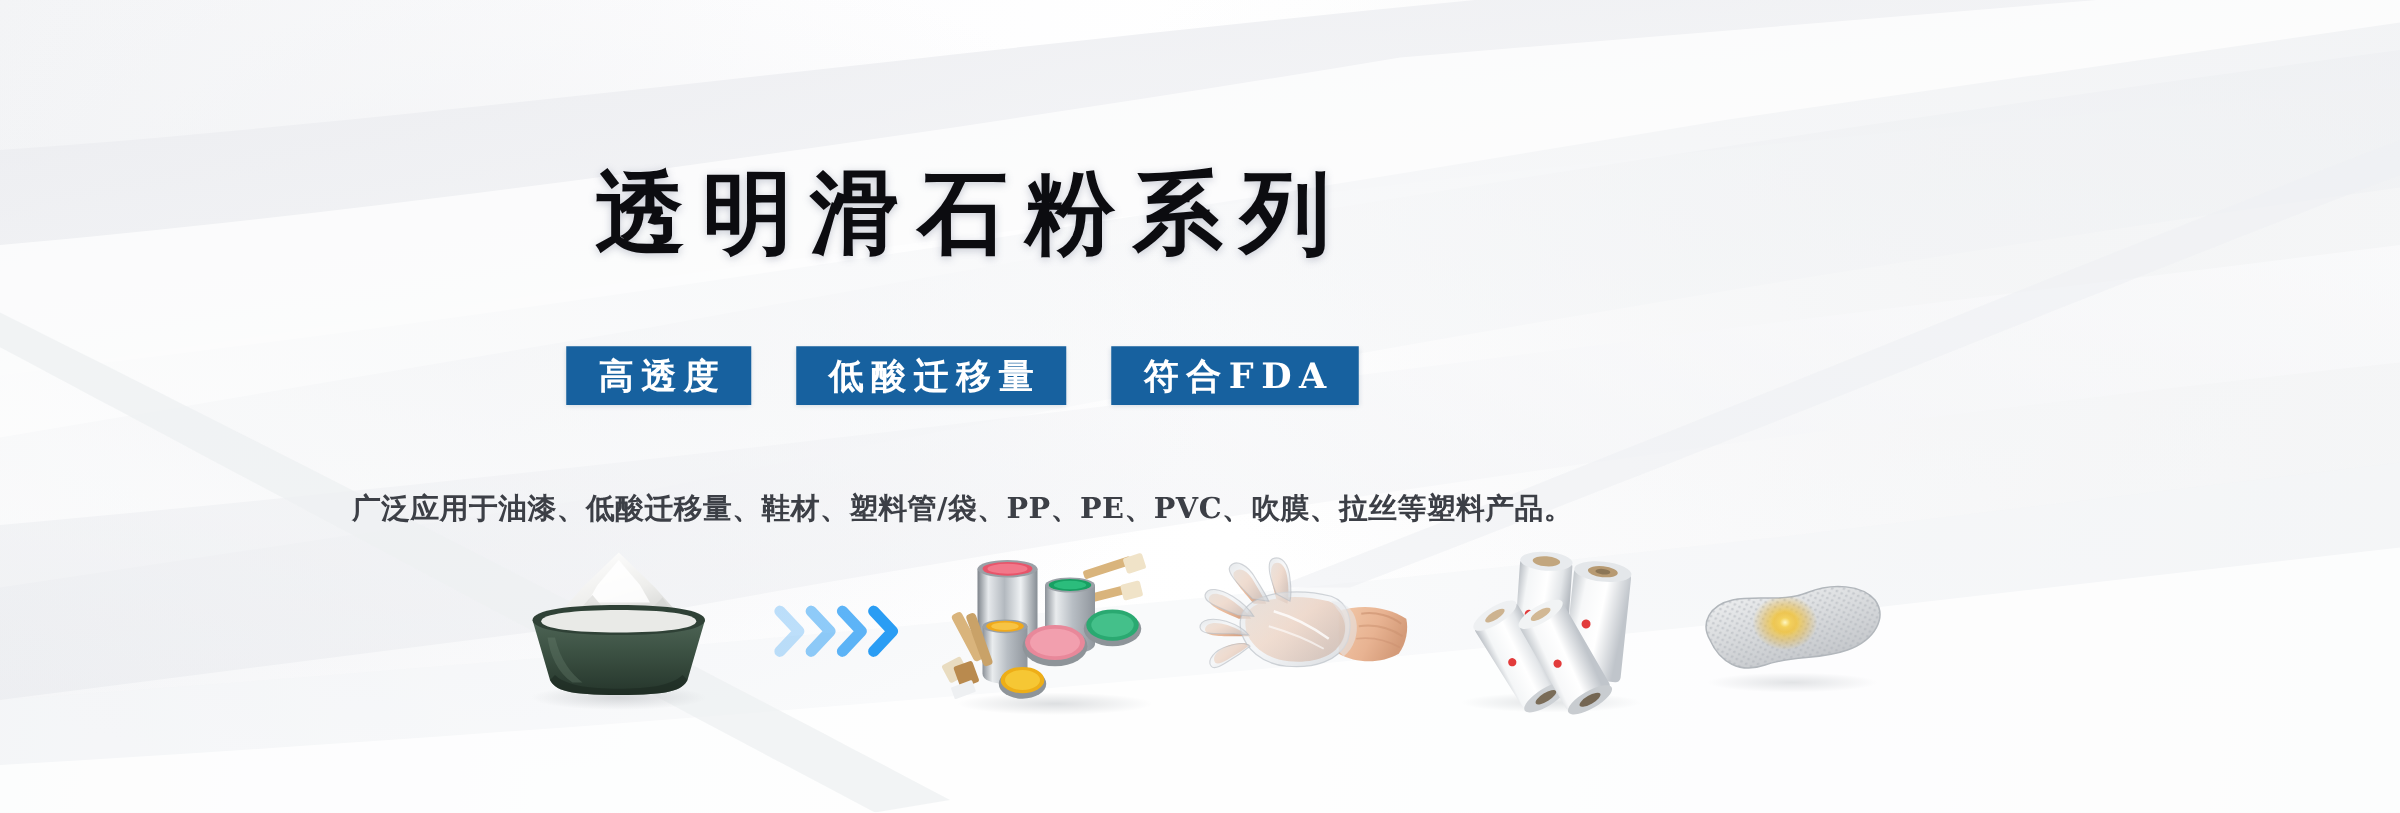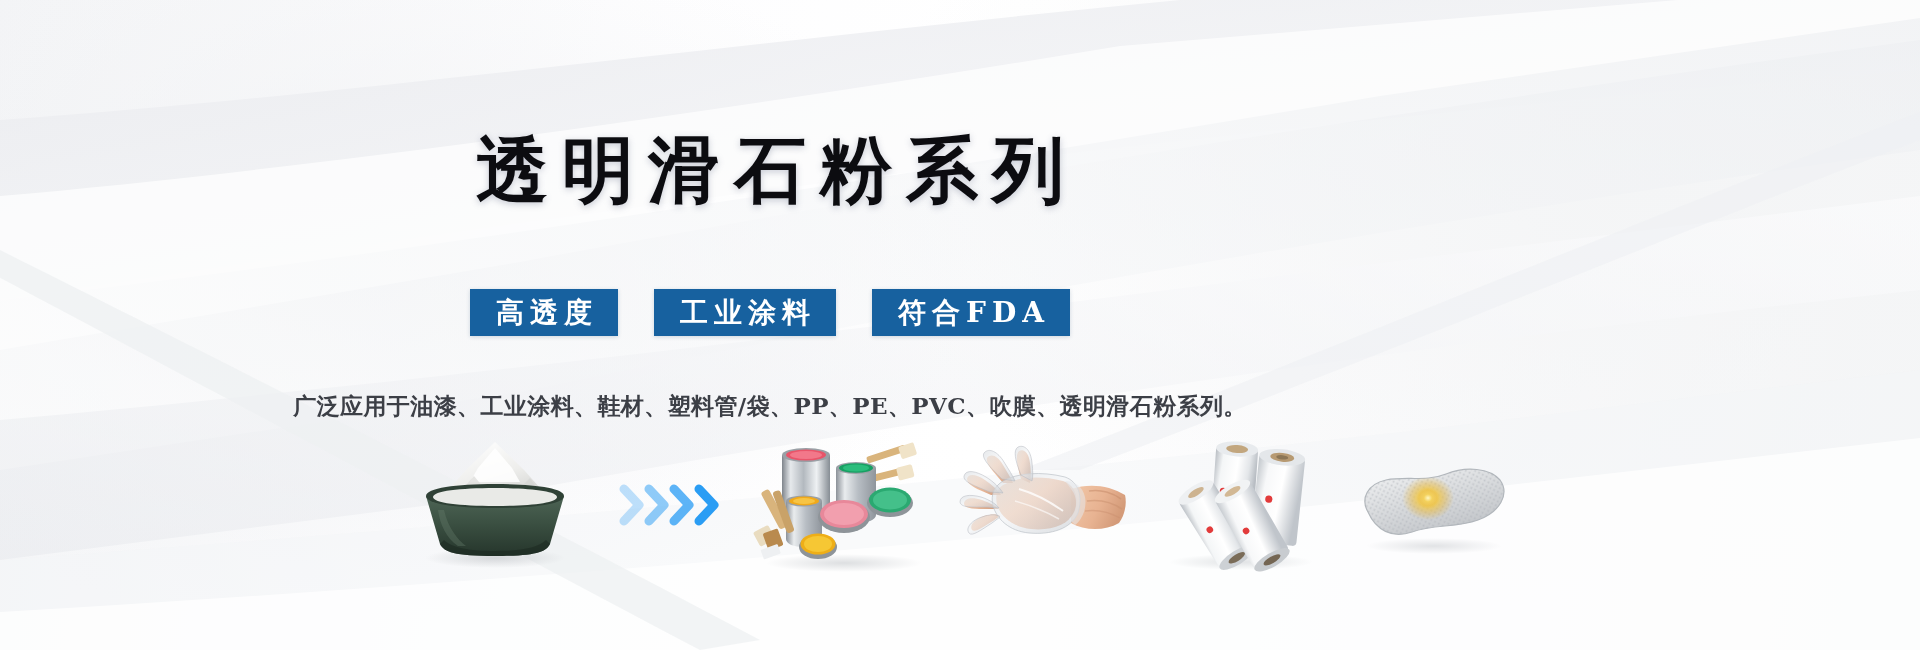--- a/index.html
+++ b/index.html
@@ -56,21 +56,20 @@
   
   .badges {
     position: absolute;
     left: 0;
     top: 277px;
     width: 1540px;
     display: flex;
     justify-content: center;
     align-items: flex-start;
     gap: 36px;
-    margin-top: 12px;
   }
   .badge {
     display: inline-flex;
     align-items: center;
     justify-content: center;
     height: 47px;
     padding: 0 20px;
     background: #17619f;
     color: #ffffff;
     font-family: "DejaVu Serif", "Liberation Serif", serif;
@@ -167,26 +166,26 @@
     <path d="M-40,230 C120,310 420,460 760,640 L700,650 C360,470 80,320 -60,246 Z" fill="#eef0f2" opacity="0.75"></path>
     <path d="M1920,112 C1700,196 1380,330 1020,470 L1080,470 C1420,340 1740,208 1920,140 Z" fill="#eff0f3" opacity="0.6"></path>
   </svg>
 
   <div class="title-wrap">
     <h1 class="main-title">透明滑石粉系列</h1>
   </div>
 
   <div class="badges">
     <span class="badge">高透度</span>
-    <span class="badge">工业涂料</span>
+    <span class="badge">低酸迁移量</span>
     <span class="badge">符合FDA</span>
   </div>
 
   <div class="desc-wrap">
-    <p class="desc">广泛应用于油漆、工业涂料、鞋材、塑料管/袋、PP、PE、PVC、吹膜、透明滑石粉系列。</p>
+    <p class="desc">广泛应用于油漆、低酸迁移量、鞋材、塑料管/袋、PP、PE、PVC、吹膜、拉丝等塑料产品。</p>
   </div>
 
   <div class="product-strip">
 
     <div class="product-item fig-powder">
       <svg width="190" height="130" viewBox="0 0 190 130" aria-hidden="true">
         <defs>
           <linearGradient id="bowlG" x1="0" y1="0" x2="0" y2="1">
             <stop offset="0%" stop-color="#4d6455"></stop>
             <stop offset="45%" stop-color="#3b5042"></stop>

